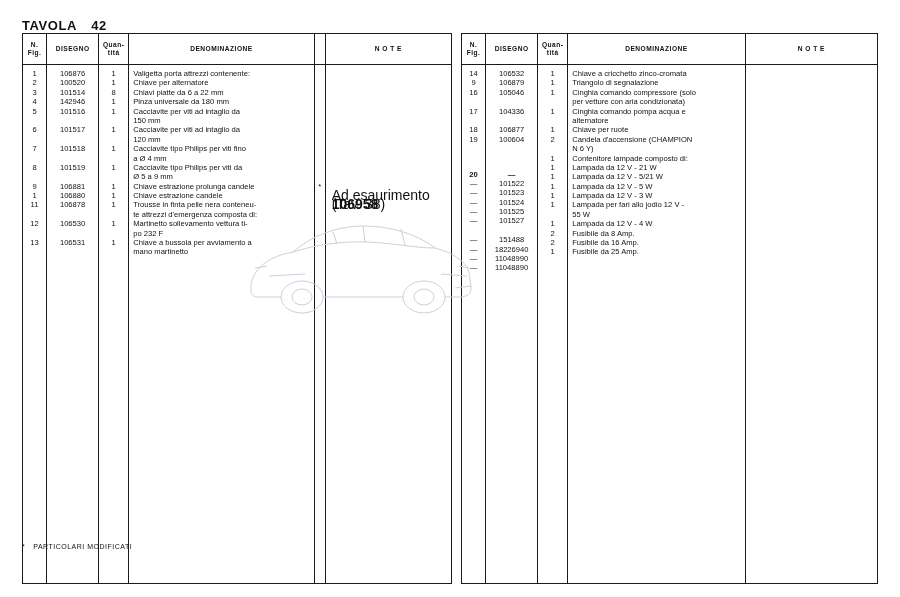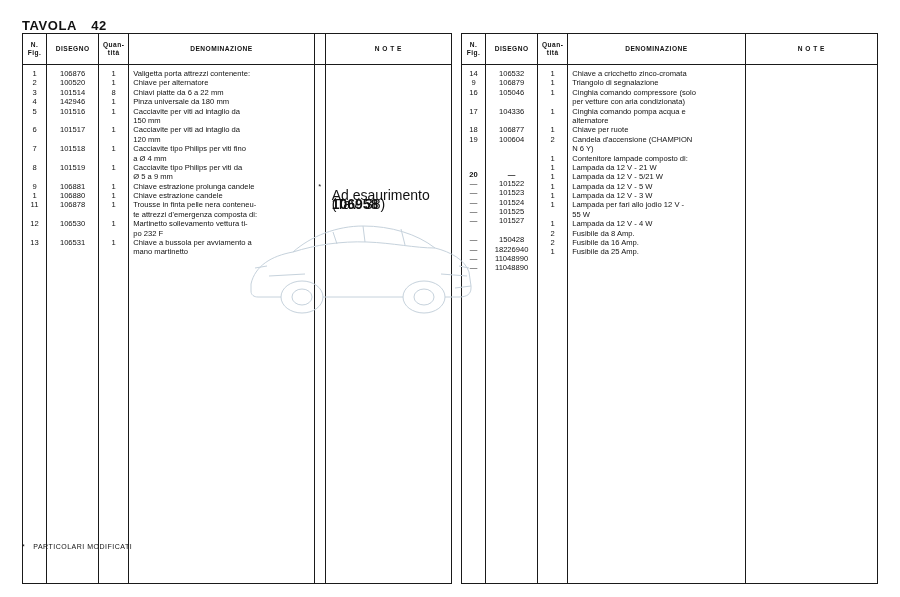--- a/index.html
+++ b/index.html
@@ -594,21 +594,21 @@
                 <div class="ln">106877</div>
                 <div class="ln">100604</div>
                 <div class="ln">&nbsp;</div>
                 <div class="ln b">—</div>
                 <div class="ln">101522</div>
                 <div class="ln">101523</div>
                 <div class="ln">101524</div>
                 <div class="ln">101525</div>
                 <div class="ln">101527</div>
                 <div class="ln">&nbsp;</div>
-                <div class="ln">150428</div>
+                <div class="ln">151488</div>
                 <div class="ln">18226940</div>
                 <div class="ln">11048990</div>
                 <div class="ln">11048890</div>
                 <div class="ln">&nbsp;</div>
                 <div class="ln">&nbsp;</div>
                 <div class="ln">&nbsp;</div>
                 <div class="ln">&nbsp;</div>
                 <div class="ln">&nbsp;</div>
                 <div class="ln">&nbsp;</div>
                 <div class="ln">&nbsp;</div>

